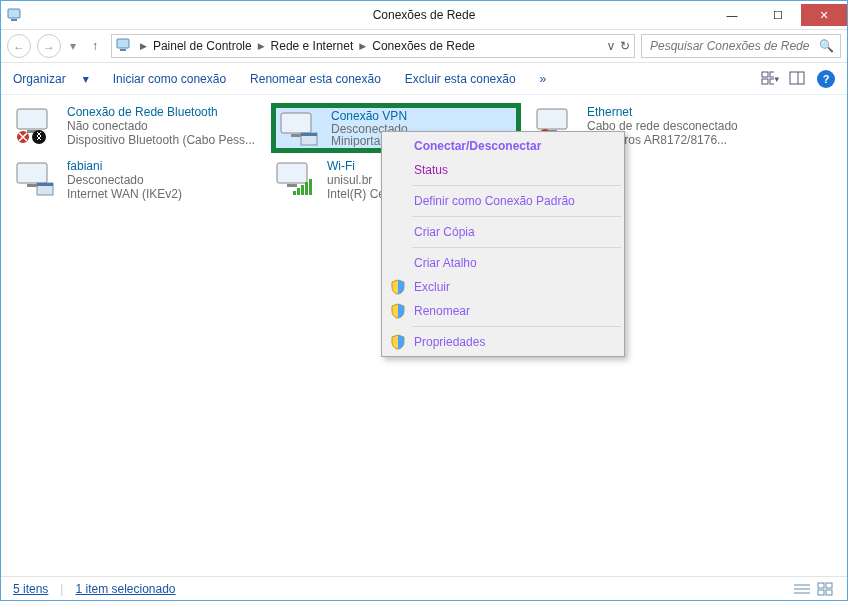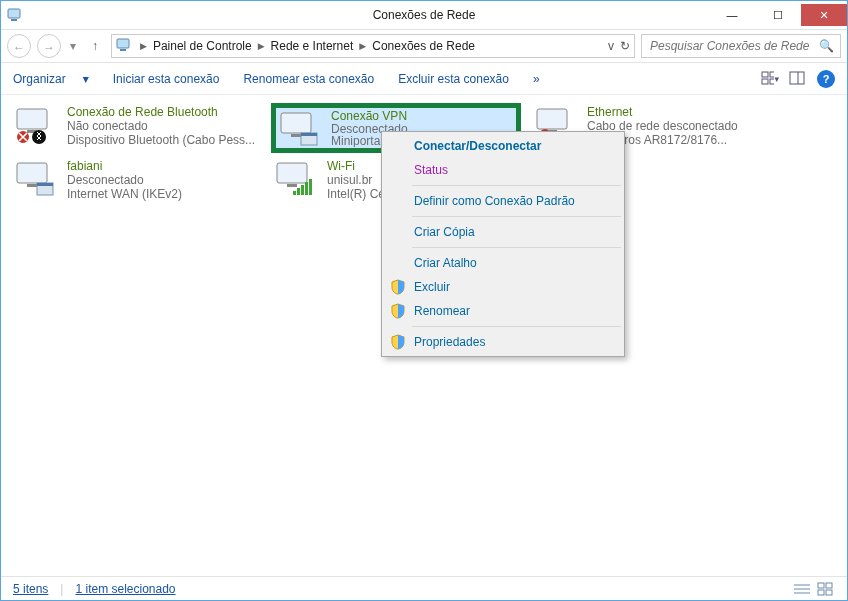--- a/index.html
+++ b/index.html
@@ -28,24 +28,24 @@
   .t-btn { color: #1854a3; cursor: default; display: flex; align-items: center; gap: 17px; }
   .t-right { margin-left: auto; display: flex; gap: 10px; align-items: center; }
   .t-icon { width: 18px; height: 18px; display: flex; align-items: center; justify-content: center; }
   .help { width: 18px; height: 18px; border-radius: 50%; background: #1e73d6; color: #fff; display: flex; align-items: center; justify-content: center; font-weight: bold; font-size: 11px; }
   .content { flex: 1; padding: 8px 10px; display: flex; flex-wrap: wrap; align-content: flex-start; gap: 4px 10px; position: relative; }
   .conn { width: 250px; height: 50px; display: flex; gap: 6px; padding: 1px; border: 1px solid transparent; }
   .conn.sel { background: #cde8ff; border: 5px solid #15803d; }
   .conn-ico { width: 48px; height: 40px; position: relative; flex-shrink: 0; }
   .monitor { stroke: #888; fill: #eaf3fb; }
   .conn-txt { display: flex; flex-direction: column; line-height: 14px; overflow: hidden; }
-  .conn-txt .l1 { color: #4d7c0f; white-space: nowrap; overflow: hidden; text-overflow: ellipsis; }
+  .conn-txt .l1 { color: #0369a1; white-space: nowrap; overflow: hidden; text-overflow: ellipsis; }
   .conn-txt .l2, .conn-txt .l3 { color: #6d6d6d; white-space: nowrap; overflow: hidden; text-overflow: ellipsis; }
   .ctxmenu { position: absolute; left: 381px; top: 131px; width: 244px; background: #f0f0f0; border: 1px solid #a7a7a7; box-shadow: 3px 3px 6px rgba(0,0,0,.25); padding: 2px; }
-  .ctx-item { height: 24px; display: flex; align-items: center; padding-left: 30px; position: relative; color: #0369a1; }
+  .ctx-item { height: 24px; display: flex; align-items: center; padding-left: 30px; position: relative; color: #8b5cf6; }
   .ctx-item.bold { font-weight: bold; }
   .ctx-item.dis { color: #a21caf; }
   .ctx-sep { height: 1px; background: #d7d7d7; margin: 3px 1px 3px 28px; }
   .ctx-shield { position: absolute; left: 6px; width: 16px; height: 16px; }
   .statusbar { height: 24px; border-top: 1px solid #e3e3e3; display: flex; align-items: center; padding: 0 12px; color: #1854a3; gap: 12px; text-decoration: underline; }
   .sb-sep { color: #ccc; }
   .sb-right { margin-left: auto; display: flex; gap: 6px; }
   .sb-ico { width: 18px; height: 14px; display: flex; }
 </style>
 </head>
@@ -100,21 +100,21 @@
       <input placeholder="Pesquisar Conexões de Rede" style="">
       <span class="search-ico">🔍</span>
     </div>
   </div>
 
   <div class="toolbar">
     <span class="t-btn">
         <span>Organizar</span> 
         <span>▾</span>
       </span>
-    <span class="t-btn">Iniciar esta conexão</span>
+    <span class="t-btn">Iniciar como conexão</span>
     <span class="t-btn">Renomear esta conexão</span>
     <span class="t-btn">Excluir esta conexão</span>
     <span class="t-btn">»</span>
     <div class="t-right">
       <span class="t-icon">
           <svg width="18" height="18">
             <rect x="1" y="2" width="6" height="5" fill="none" stroke="#557"></rect>
             <rect x="9" y="2" width="6" height="5" fill="none" stroke="#557"></rect>
             <rect x="1" y="9" width="6" height="5" fill="none" stroke="#557"></rect>
             <rect x="9" y="9" width="6" height="5" fill="none" stroke="#557"></rect>

